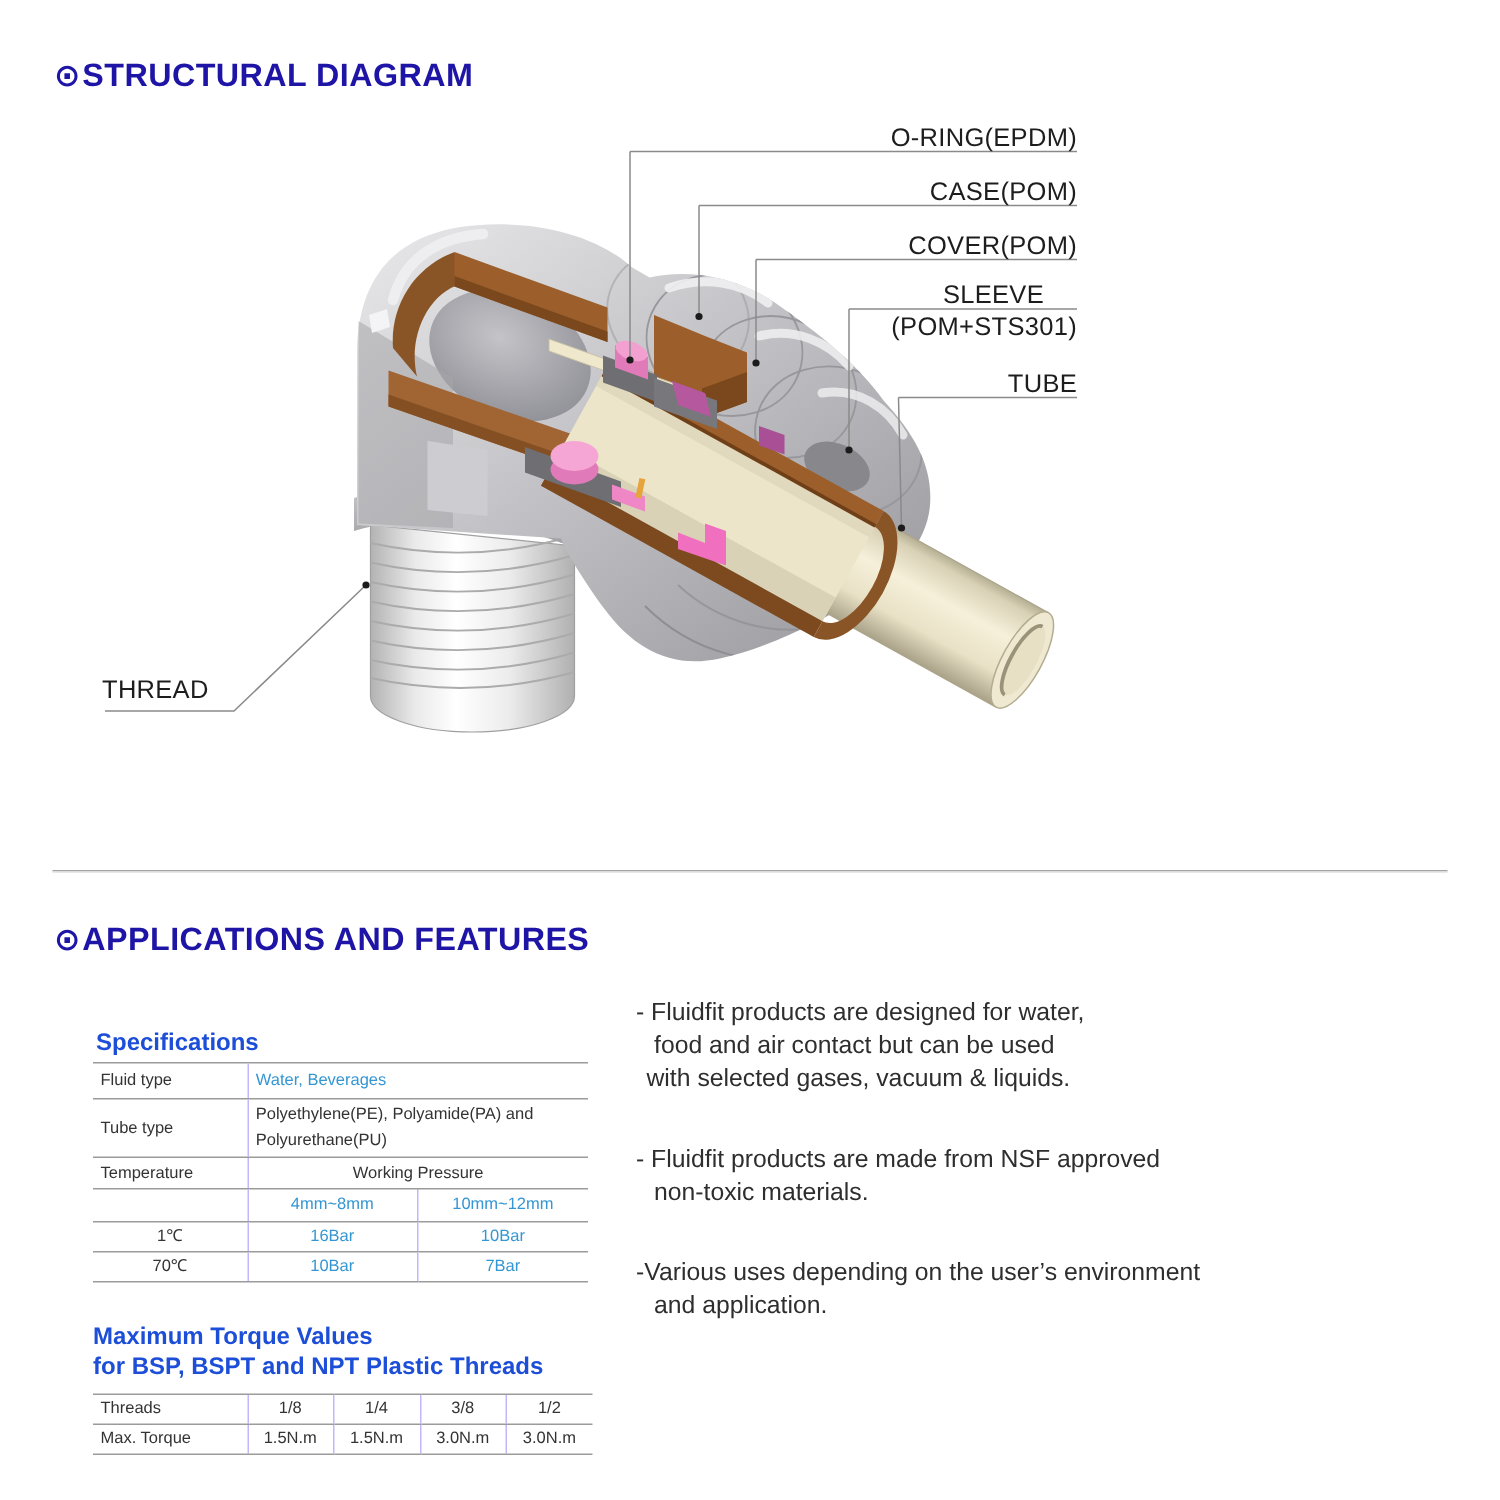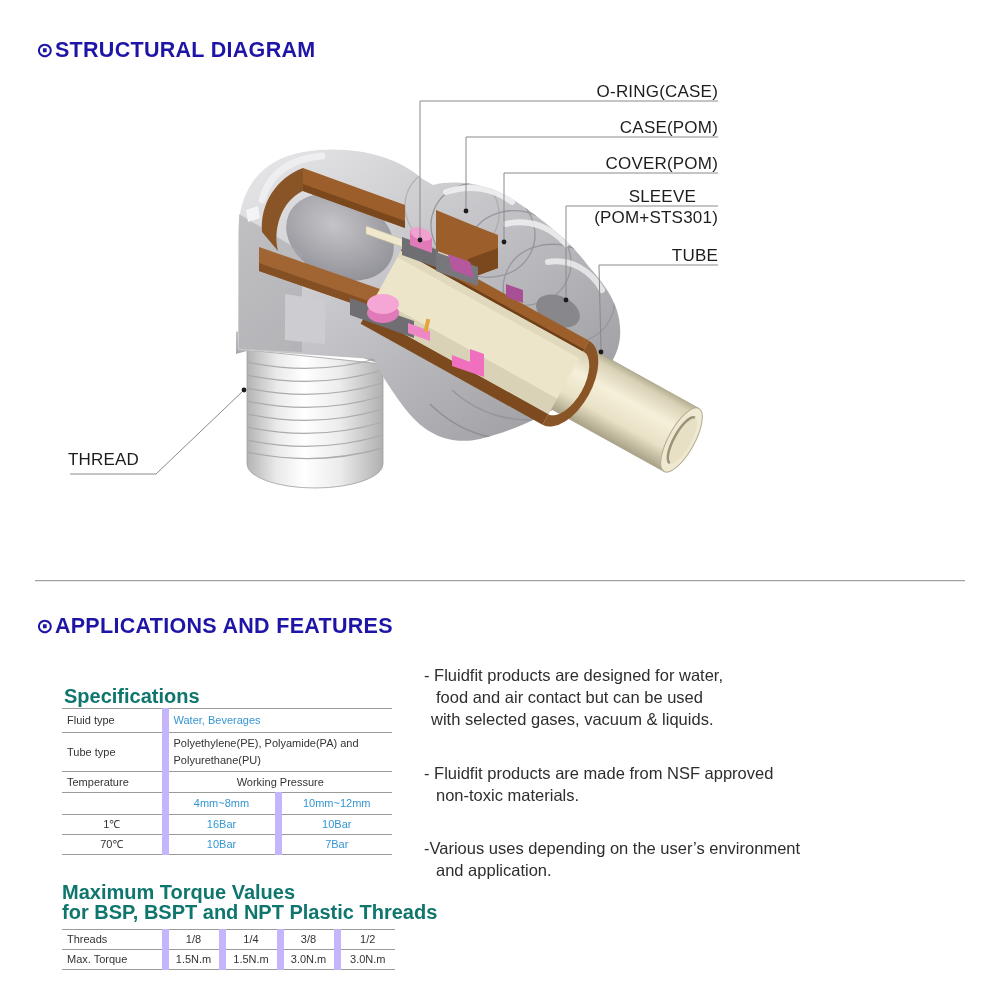--- a/index.html
+++ b/index.html
@@ -8,25 +8,25 @@
   h1.sec{position:absolute;margin:0;font-size:21.5px;font-weight:bold;
          color:#1e15a6;letter-spacing:.3px;white-space:nowrap;}
   h1.sec .bullseye{font-family:"DejaVu Sans",sans-serif;font-size:21px;margin-right:1px;}
   .diagram-svg{position:absolute;left:0;top:0;}
   .dlabel{position:absolute;font-size:17px;color:#1d1d1d;white-space:nowrap;
           font-weight:500;letter-spacing:.2px;}
   .dlabel.right{right:282px;text-align:right;}
   .sleeve-l1{padding-right:22px;}
   .divider{position:absolute;left:35px;top:580px;width:930px;height:0;
            border-top:1.5px solid #a3a3a3;border-bottom:1px solid #e8e8e8;}
-  .subhead{position:absolute;font-size:20px;font-weight:bold;color:#0f766e;line-height:20px;}
+  .subhead{position:absolute;font-size:16px;font-weight:bold;color:#1d4ed8;line-height:20px;}
   table.dat{border-collapse:collapse;table-layout:fixed;font-size:11px;color:#333;position:absolute;}
   table.dat td{border-top:1px solid #9b9b9b;border-bottom:1px solid #9b9b9b;
                padding:1px 5px;line-height:17px;vertical-align:middle;}
-  td.vl{border-left:7px solid #c4b5fd;}
+  td.vl{border-left:1px solid #c4b5fd;}
   td.lbl{padding-left:8px;}
   .blue{color:#3496d2;}
   .c{text-align:center;}
   .spec tr.r1 td{height:21px;}
   .spec tr.r2 td{height:36px;}
   .spec tr.r3 td{height:18px;}
   .spec tr.r4 td{height:19px;}
   .spec tr.rv td{height:16px;}
   .torq td{height:17px;}
   .features{position:absolute;left:424px;top:664px;width:560px;
@@ -174,21 +174,21 @@
   <g fill="#1b1b1b">
     <circle cx="420" cy="240" r="2.4"></circle>
       <circle cx="466" cy="211" r="2.4"></circle>
     <circle cx="504" cy="242" r="2.4"></circle>
       <circle cx="566" cy="300" r="2.4"></circle>
     <circle cx="601" cy="352" r="2.4"></circle>
       <circle cx="244" cy="390" r="2.4"></circle>
   </g>
 </svg>
 
-<div class="dlabel right" style="top:82px;">O-RING(CASE)</div>
+<div class="dlabel right" style="top:82px;">O-RING(EPDM)</div>
 <div class="dlabel right" style="top:118px;">CASE(POM)</div>
 <div class="dlabel right" style="top:154px;">COVER(POM)</div>
 <div class="dlabel right" style="top:186px;line-height:21px;">
   <div class="sleeve-l1">SLEEVE</div>
   <div>(POM+STS301)</div>
 </div>
 <div class="dlabel right" style="top:246px;">TUBE</div>
 <div class="dlabel" style="left:68px;top:450px;">THREAD</div>
 
 <div class="divider"></div>

